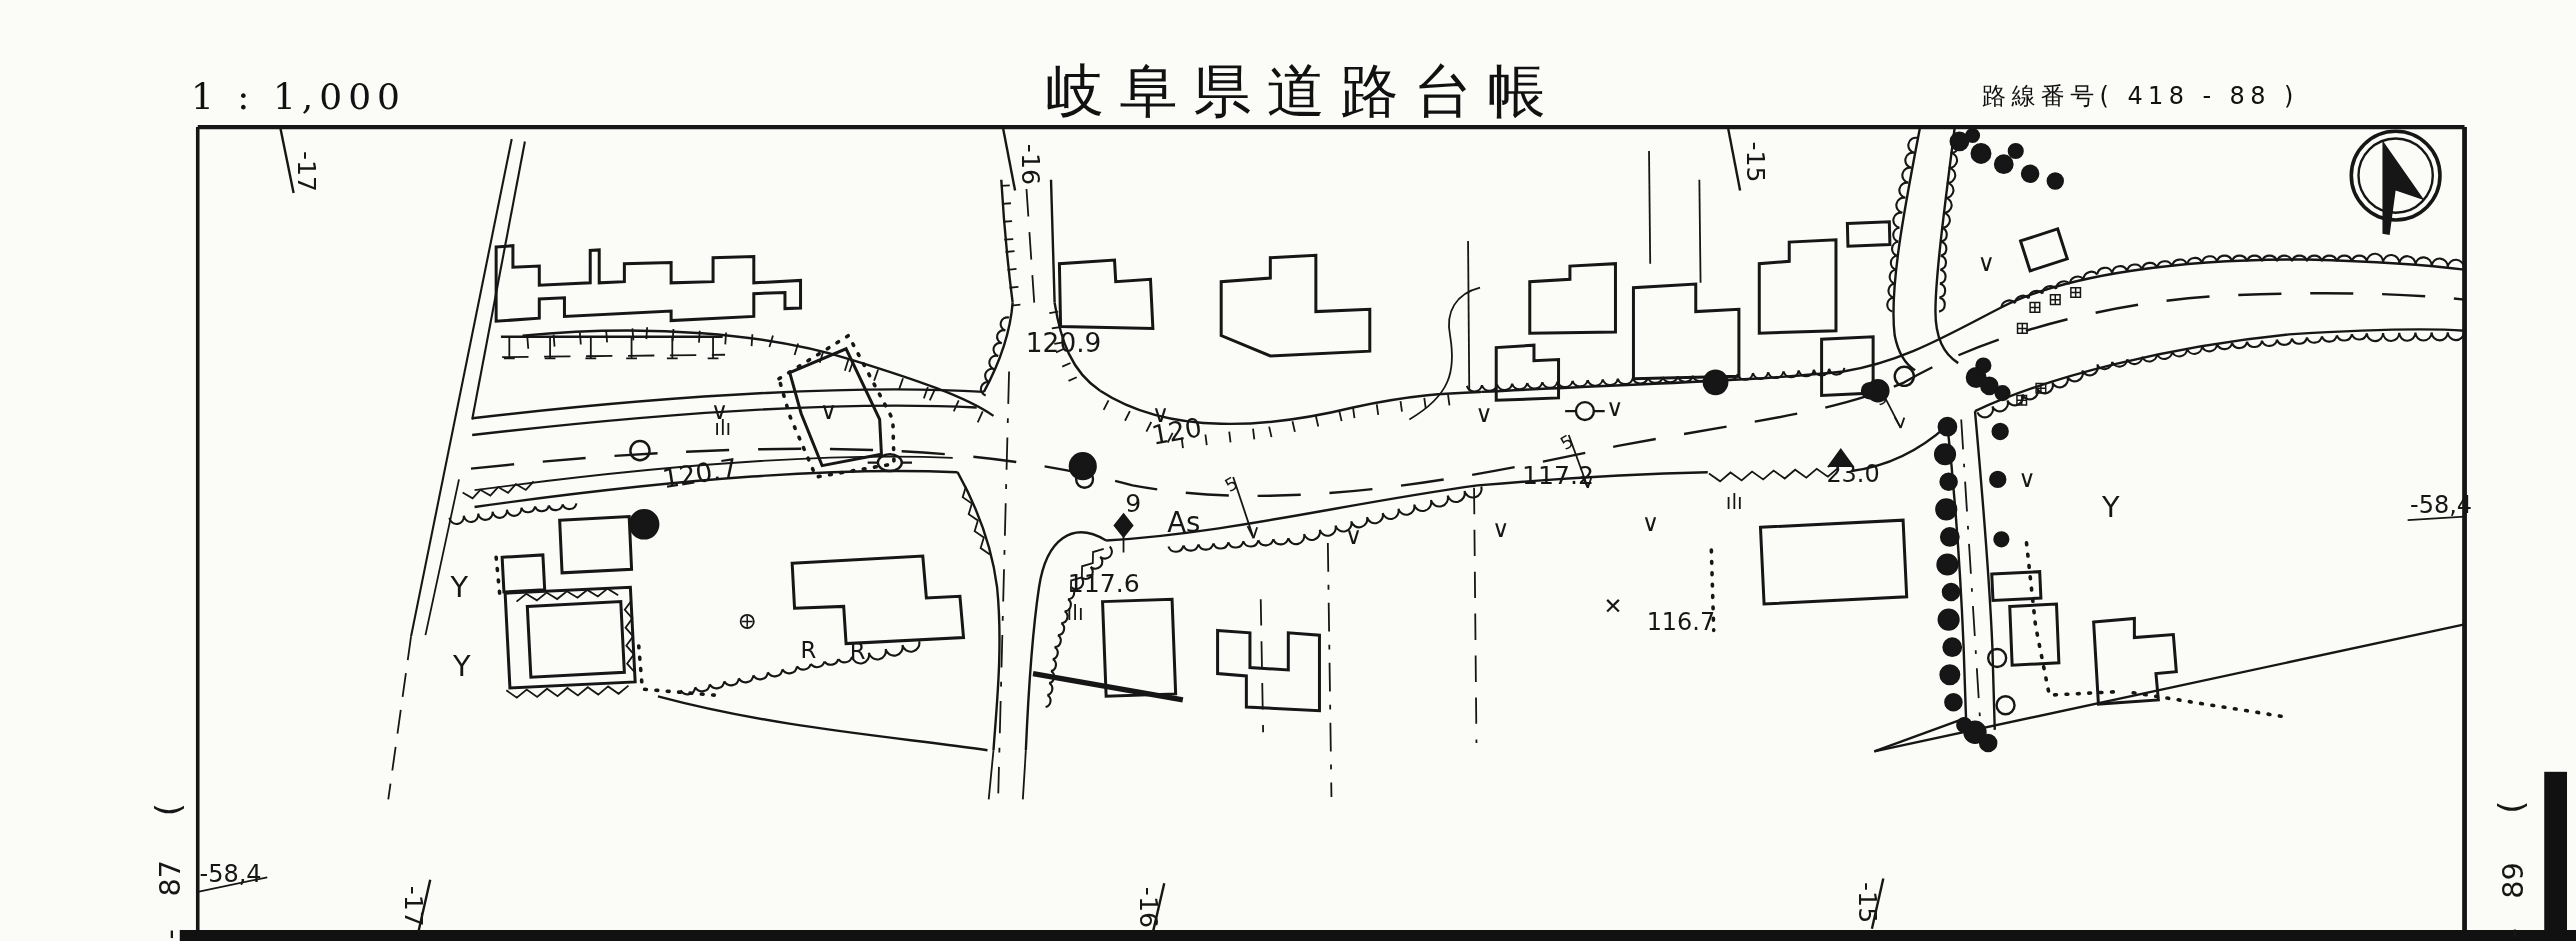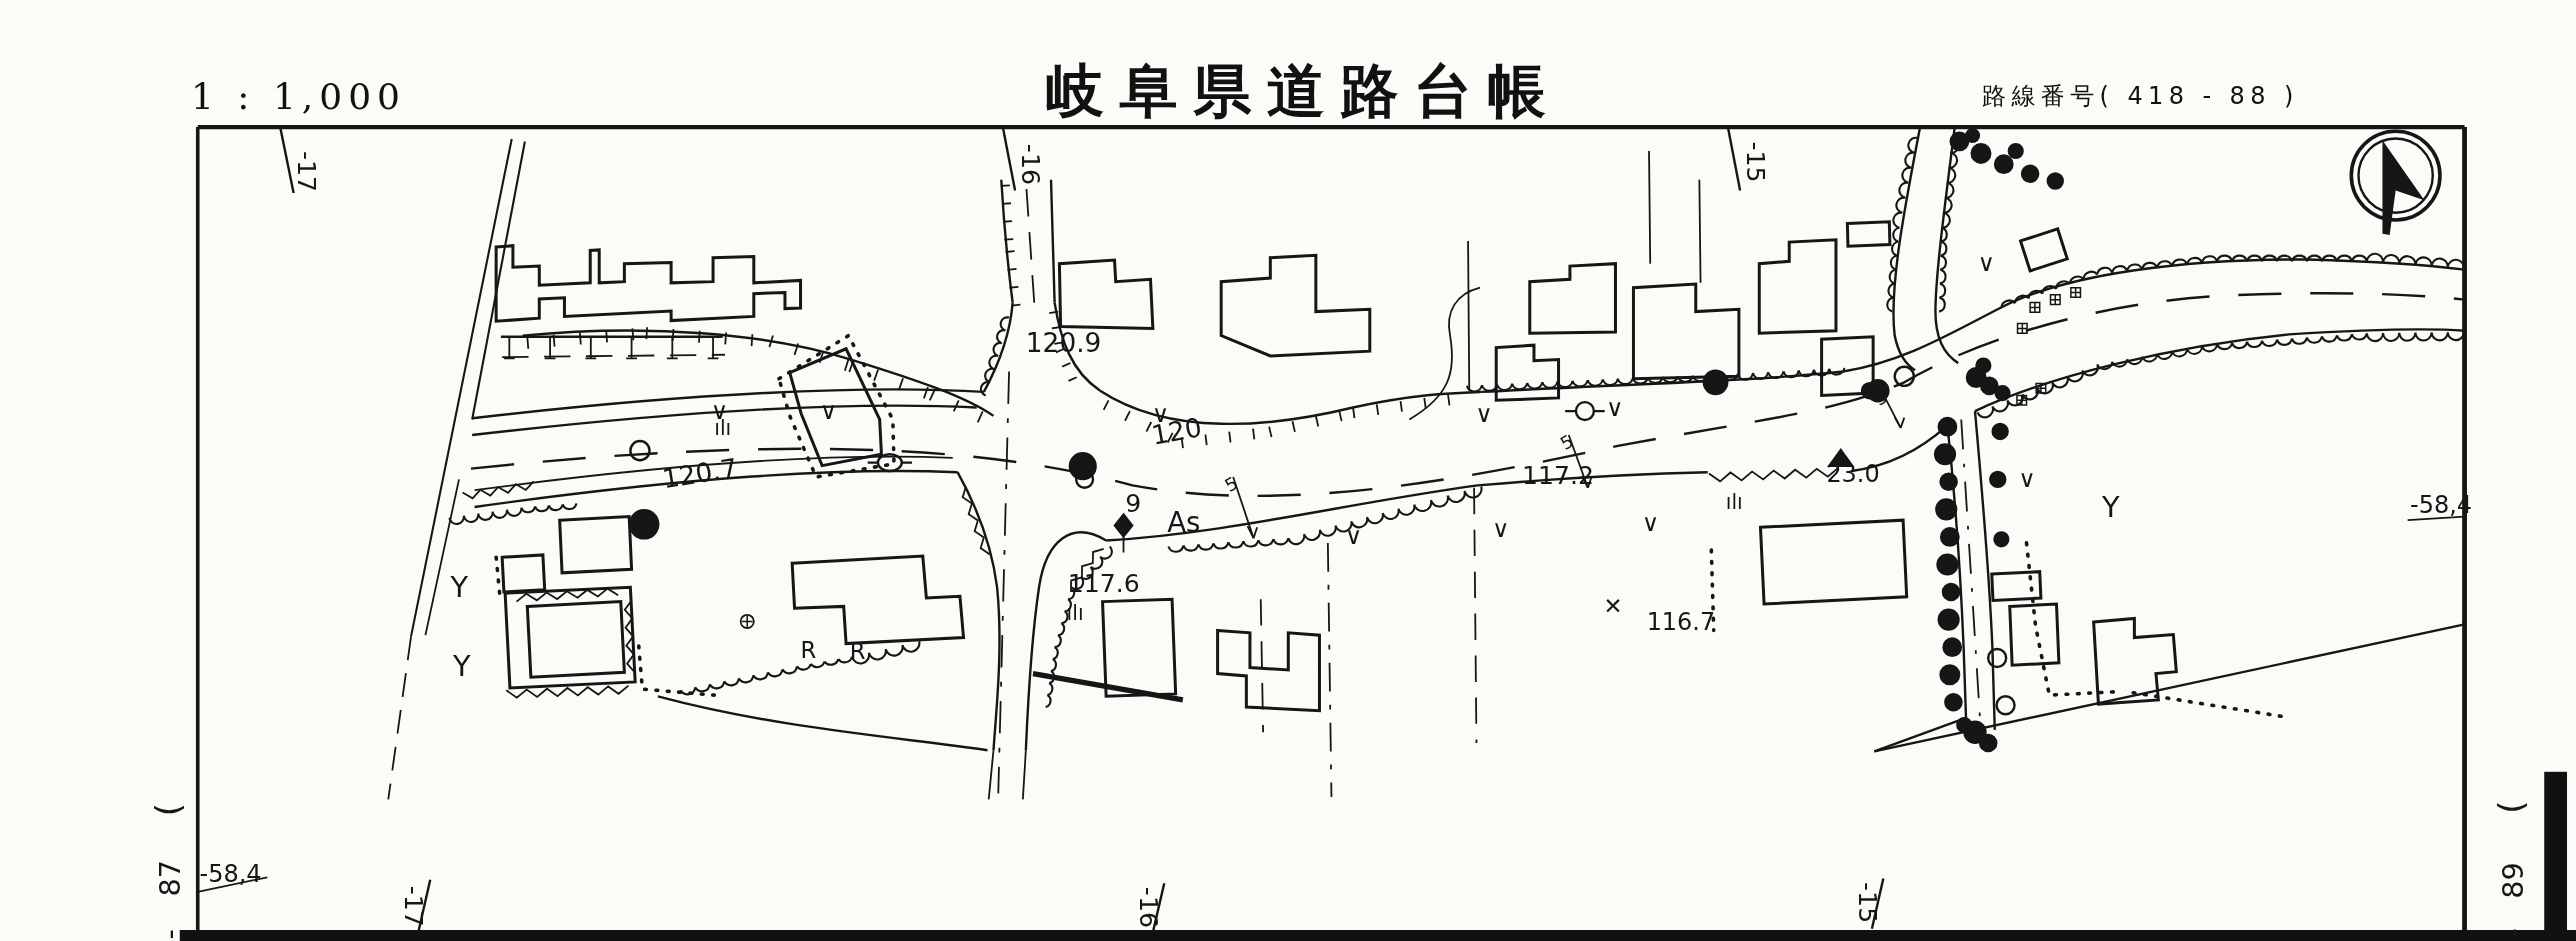--- a/index.html
+++ b/index.html
@@ -1,20 +1,20 @@
 <!DOCTYPE html>
 <html style="font-size:9.6px"><head>
 <meta charset="utf-8">
 <style>
   html,body{margin:0;padding:0;background:#d8d8d4;}
   .page{position:relative;width:2576px;height:942px;background:#fbfbf8;overflow:hidden;
         font-family:"DejaVu Sans","Liberation Sans",sans-serif;color:#161616;}
   .hdr{position:absolute;white-space:nowrap;color:#111;}
   .scale-label{left:191px;top:76px;font-size:36px;letter-spacing:6px;font-family:"DejaVu Serif","Liberation Serif",serif;}
-  .map-title{left:1046px;top:53px;font-size:58px;font-weight:bold;letter-spacing:15.6px;
+  .map-title{left:1046px;top:53px;font-size:58px;font-weight:normal;letter-spacing:15.6px;
              font-family:"DejaVu Sans","Liberation Sans",sans-serif;}
   .route-number{left:1982px;top:80px;font-size:24px;letter-spacing:5.4px;}
   svg text{fill:#161616;}
 </style>
 </head>
 <body>
 
 <div class="page">
 
   <div class="hdr scale-label">1 : 1,000</div>

